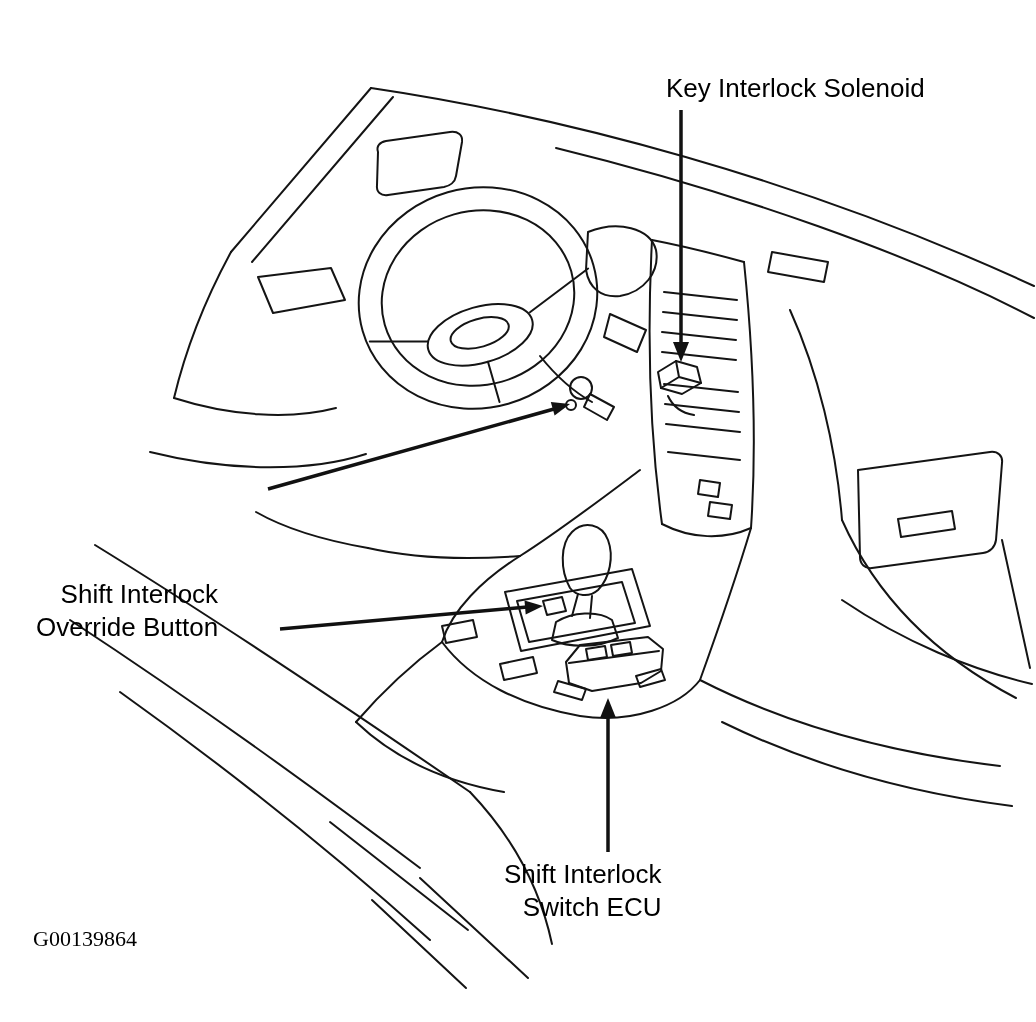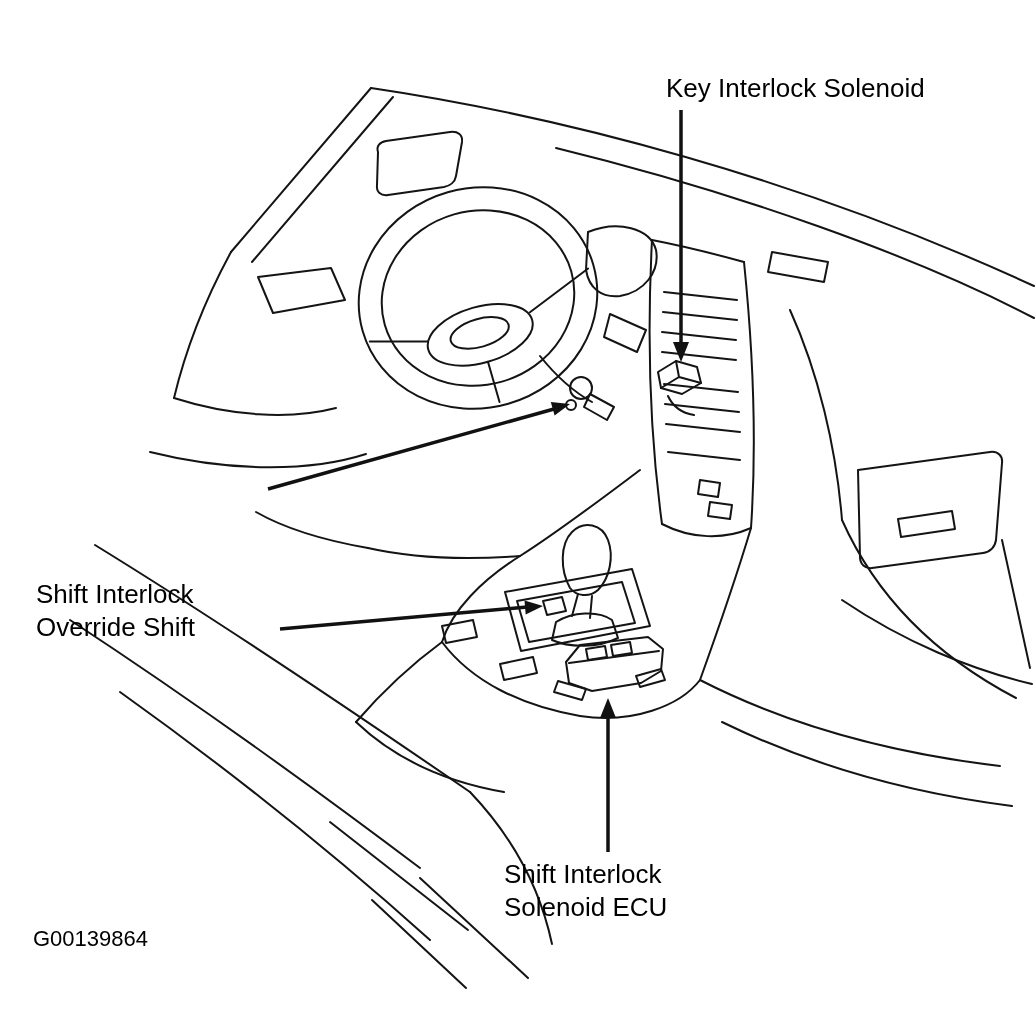--- a/index.html
+++ b/index.html
@@ -4,38 +4,40 @@
 <style>
   html, body { margin: 0; padding: 0; background: #ffffff; }
   .stage {
     position: relative;
     width: 1036px;
     height: 1022px;
     background: #ffffff;
     overflow: hidden;
     font-family: "Liberation Sans", sans-serif;
     color: #000000;
+    text-align: right;
   }
   .lineart {
     position: absolute;
     left: 0; top: 0;
     width: 1036px; height: 1022px;
   }
   .label {
     position: absolute;
     font-size: 26px;
     line-height: 1.27;
     color: #000000;
     white-space: nowrap;
   }
   .label span { display: block; }
   .figure-id {
     position: absolute;
     font-size: 22px;
     color: #000000;
+    font-family: Liberation Serif, serif;
   }
 </style>
 </head>
 <body>
 
 <div class="stage">
 
   <svg class="lineart" viewBox="0 0 1036 1022" xmlns="http://www.w3.org/2000/svg">
 
     <g stroke="#141414" stroke-width="2" fill="none" stroke-linecap="round" stroke-linejoin="round">
@@ -176,23 +178,23 @@
     </g>
   </svg>
 
   <div class="label" style="left:666px; top:72px;">
     <span>Key Interlock Solenoid</span>
   </div>
 
 
   <div class="label" style="left:36px; top:578px;">
     <span>Shift Interlock</span>
-    <span>Override Shift</span>
+    <span>Override Button</span>
   </div>
 
   <div class="label" style="left:504px; top:858px;">
     <span>Shift Interlock</span>
-    <span>Solenoid ECU</span>
+    <span>Switch ECU</span>
   </div>
 
   <div class="figure-id" style="left:33px; top:926px;">G00139864</div>
 
 </div>
 
 </body></html>

